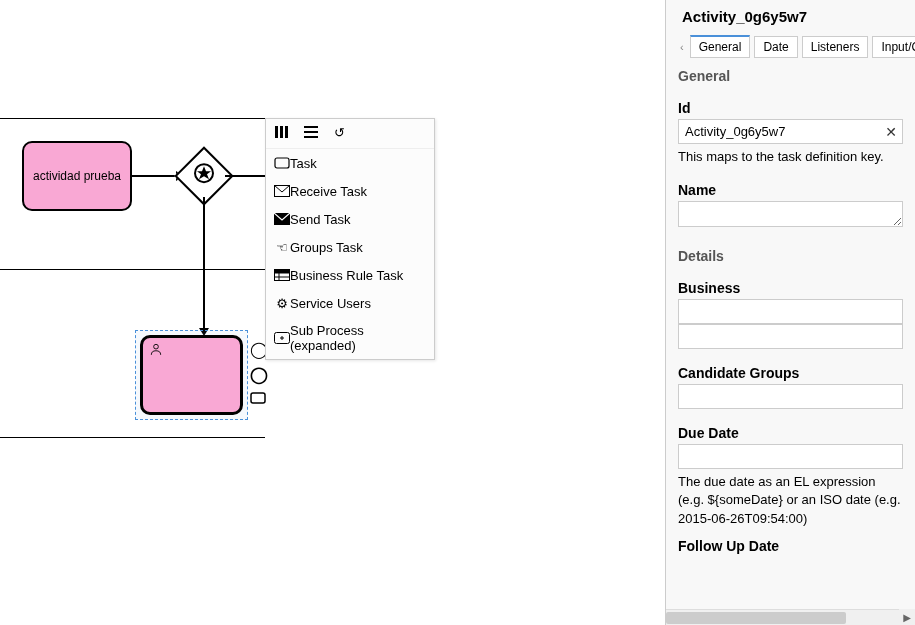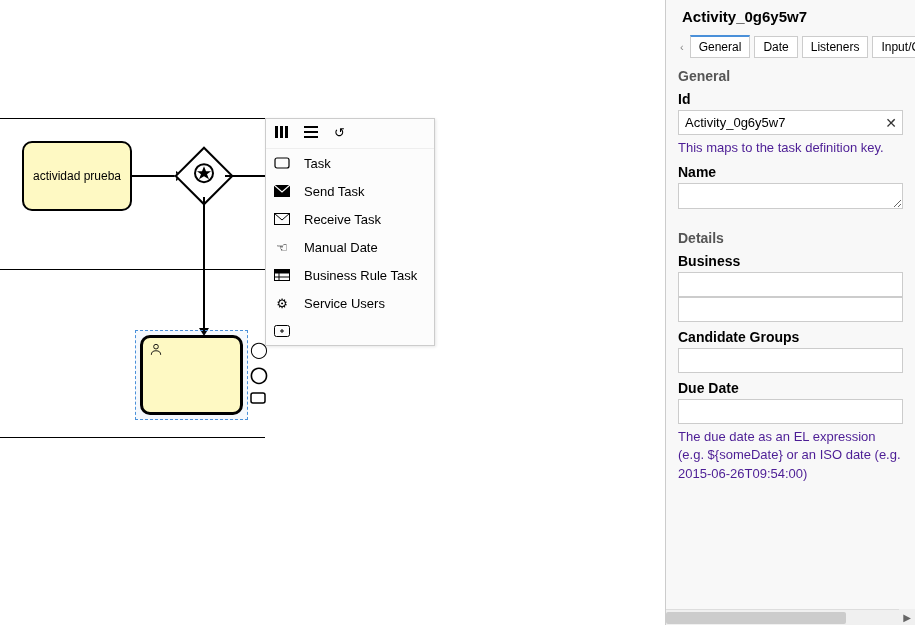--- a/index.html
+++ b/index.html
@@ -26,21 +26,21 @@
 .horizontal-line {
   position: absolute;
   left: 0;
   height: 1px;
   background: #000;
 }
 .task-box {
   position: absolute;
   border: 2px solid #000;
   border-radius: 10px;
-  background: #fef9c3;
+  background: #f9a8d4;
   display: flex;
   align-items: center;
   justify-content: center;
   font-size: 12px;
 }
 .gateway {
   position: absolute;
   width: 42px;
   height: 42px;
   transform: rotate(45deg);
@@ -85,21 +85,21 @@
 }
 .context-menu-header {
   display: flex;
   padding: 6px 8px;
   gap: 16px;
   border-bottom: 1px solid #eee;
 }
 .context-menu-item {
   display: flex;
   align-items: center;
-  gap: 14px;
+  gap: 0;
   padding: 6px 8px;
   cursor: pointer;
 }
 .menu-icon {
   width: 16px;
   height: 16px;
   display: flex;
   align-items: center;
   justify-content: center;
   flex-shrink: 0;
@@ -153,21 +153,21 @@
 }
 .section-title {
   font-weight: bold;
   color: #555;
   margin: 10px 0 6px 0;
   font-size: 14px;
 }
 .field-label {
   font-weight: bold;
   font-size: 14px;
-  margin-top: 7px;
+  margin-top: 16px;
   margin-bottom: 3px;
 }
 .field-input {
   width: 100%;
   border: 1px solid #ccc;
   padding: 4px 6px;
   font-size: 13px;
   background: #fff;
 }
 .field-input-wrapper {
@@ -176,21 +176,21 @@
 .clear-btn {
   position: absolute;
   right: 6px;
   top: 50%;
   transform: translateY(-50%);
   cursor: pointer;
   font-size: 14px;
   color: #333;
 }
 .hint-text {
-  color: #4c1d95;
+  color: #000000;
   font-size: 13px;
   margin-top: 4px;
   line-height: 1.4;
 }
 .textarea-field {
   width: 100%;
   border: 1px solid #ccc;
   padding: 4px 6px;
   font-size: 13px;
   background: #fff;
@@ -312,38 +312,38 @@
         <span class="menu-icon">
             <svg width="16" height="12">
               <rect x="1" y="1" width="14" height="10" rx="2" fill="none" stroke="#000" stroke-width="1.2"></rect>
             </svg>
           </span>
         <span>Task</span>
       </div>
       <div class="context-menu-item">
         <span class="menu-icon">
             <svg width="16" height="12">
+              <rect x="0.5" y="0.5" width="15" height="11" fill="none" stroke="#000" stroke-width="1"></rect>
+              <polyline points="0,0 8,7 16,0" fill="none" stroke="#000" stroke-width="1"></polyline>
+            </svg>
+          </span>
+        <span>Receive Task</span>
+      </div>
+      <div class="context-menu-item">
+        <span class="menu-icon">
+            <svg width="16" height="12">
               <rect x="0" y="0" width="16" height="12" fill="#000"></rect>
               <polyline points="0,0 8,7 16,0" fill="none" stroke="#fff" stroke-width="1.2"></polyline>
             </svg>
           </span>
         <span>Send Task</span>
       </div>
       <div class="context-menu-item">
-        <span class="menu-icon">
-            <svg width="16" height="12">
-              <rect x="0.5" y="0.5" width="15" height="11" fill="none" stroke="#000" stroke-width="1"></rect>
-              <polyline points="0,0 8,7 16,0" fill="none" stroke="#000" stroke-width="1"></polyline>
-            </svg>
-          </span>
-        <span>Receive Task</span>
-      </div>
-      <div class="context-menu-item">
         <span class="menu-icon">☜</span>
-        <span>Manual Date</span>
+        <span>Groups Task</span>
       </div>
       <div class="context-menu-item">
         <span class="menu-icon">
             <svg width="16" height="12">
               <rect x="0.5" y="0.5" width="15" height="11" fill="none" stroke="#000"></rect>
               <line x1="0" y1="4" x2="16" y2="4" stroke="#000"></line>
               <line x1="0" y1="8" x2="16" y2="8" stroke="#000"></line>
               <line x1="5" y1="0" x2="5" y2="12" stroke="#000"></line>
               <rect x="0" y="0" width="16" height="4" fill="#000"></rect>
             </svg>
@@ -355,20 +355,21 @@
         <span>Service Users</span>
       </div>
       <div class="context-menu-item">
         <span class="menu-icon">
             <svg width="16" height="12">
               <rect x="0.5" y="0.5" width="15" height="11" rx="2" fill="none" stroke="#000"></rect>
               <line x1="8" y1="4" x2="8" y2="8" stroke="#000"></line>
               <line x1="6" y1="6" x2="10" y2="6" stroke="#000"></line>
             </svg>
           </span>
+        <span>Sub Process (expanded)</span>
       </div>
     </div>
 
   </div>
 
   <div class="properties-panel">
     <div class="panel-title">Activity_0g6y5w7</div>
 
     <div class="tabs-row">
       <span class="tab-nav">‹</span>
@@ -398,19 +399,20 @@
 
     <input class="field-input" style="">
 
     <div class="field-label">Candidate Groups</div>
     <input class="field-input" style="">
 
     <div class="field-label">Due Date</div>
     <input class="field-input" style="">
     <div class="hint-text">The due date as an EL expression (e.g. ${someDate} or an ISO date (e.g. 2015-06-26T09:54:00)</div>
 
+    <div class="field-label" style="margin-top:10px;">Follow Up Date</div>
 
     <div class="scrollbar-bottom">
       <div class="scrollbar-thumb"></div>
     </div>
     <div class="scrollbar-arrow">▶</div>
   </div>
 </div>
 
 </body></html>

